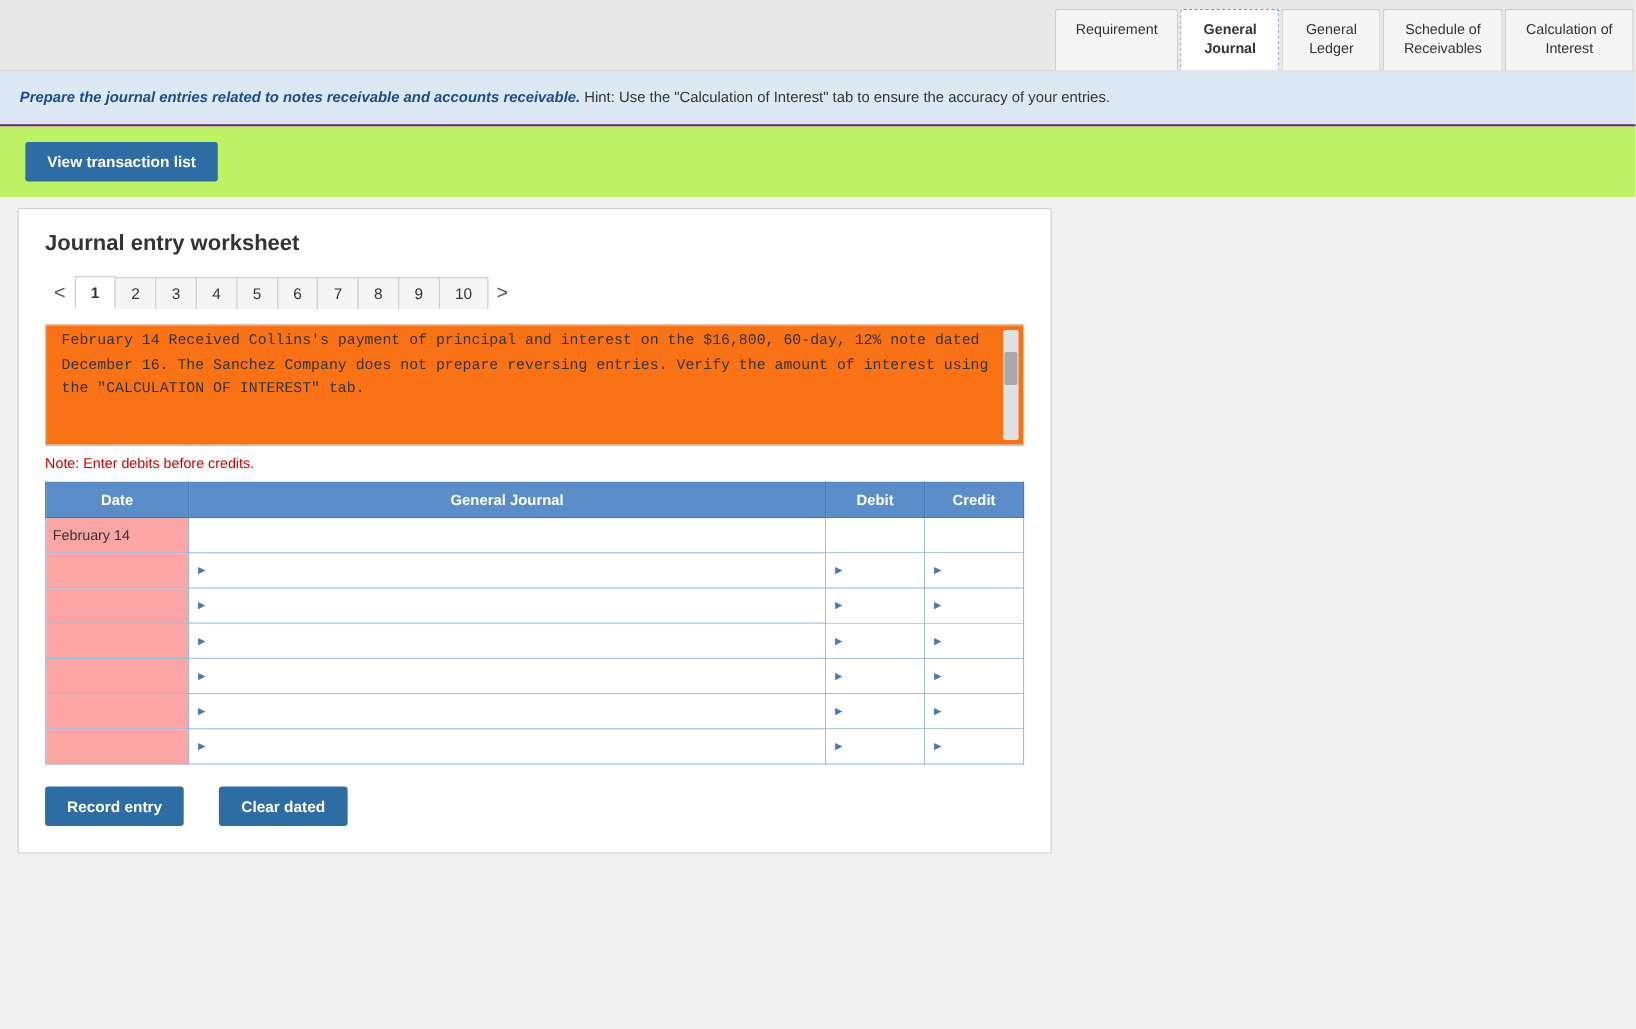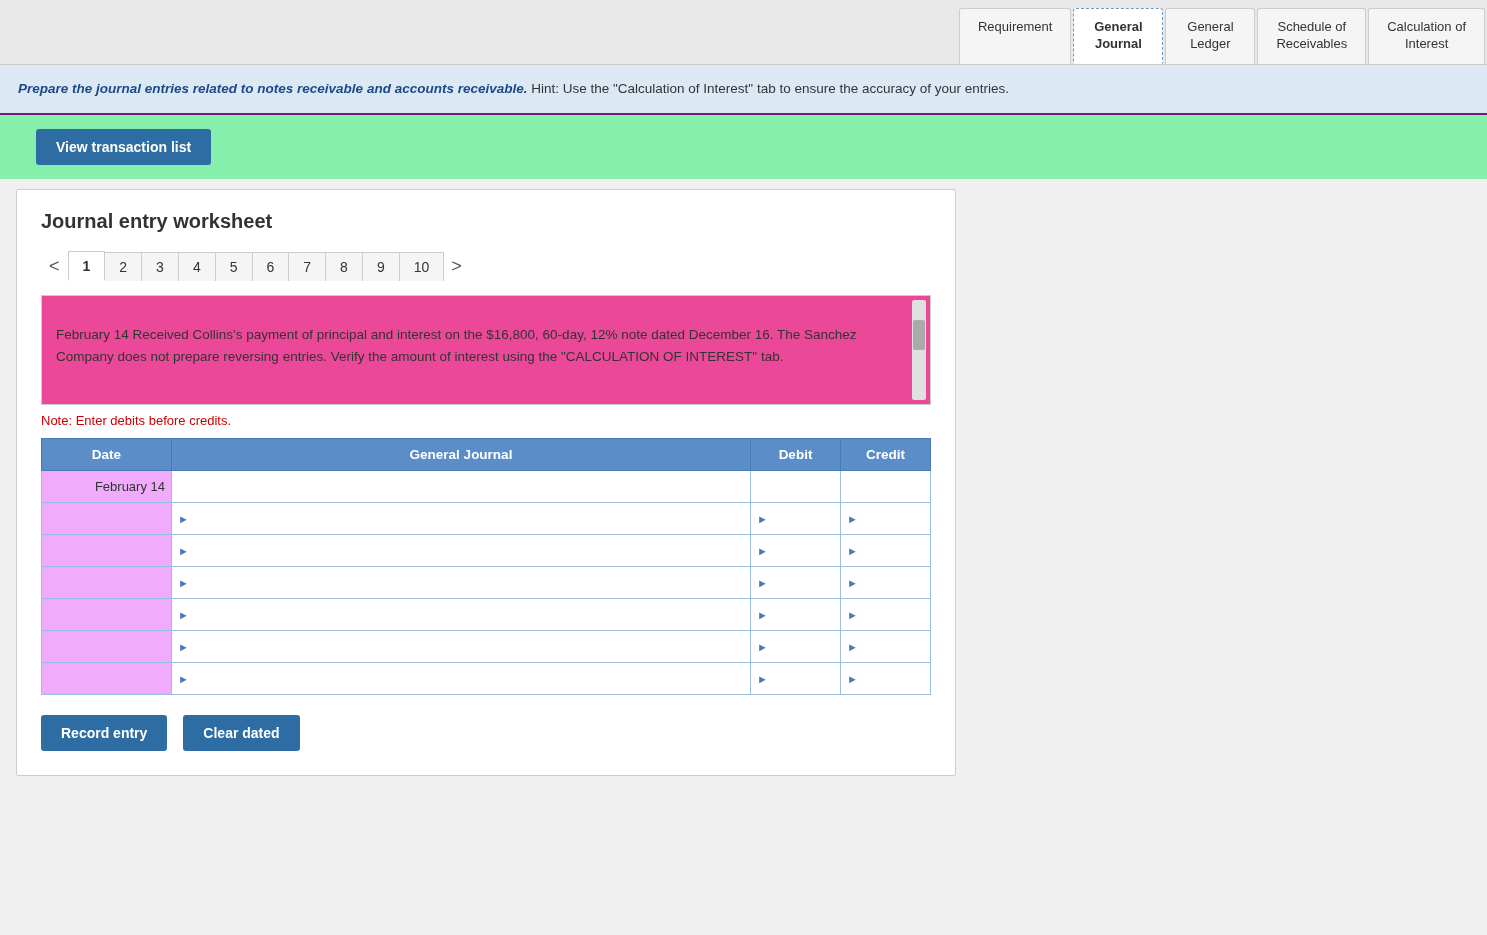--- a/index.html
+++ b/index.html
@@ -44,22 +44,22 @@
       border-bottom: 2px solid #701a75;
     }
     .instruction-banner .bold-italic {
       font-weight: bold;
       font-style: italic;
       color: #1a4a8a;
     }
 
     
     .action-bar {
-      padding: 14px 36px;
-      background: #86efac;
+      padding: 14px 23px;
+      background: #bef264;
     }
     .btn-blue {
       background: #2e6da4;
       color: #fff;
       border: none;
       padding: 10px 20px;
       font-size: 14px;
       font-weight: bold;
       cursor: pointer;
       border-radius: 3px;
@@ -109,27 +109,27 @@
       background: #fff;
       border: 1px solid #ccc;
       border-bottom: 1px solid #fff;
       font-weight: bold;
       z-index: 1;
     }
 
     
     .transaction-box {
       border: 1px solid #ccc;
-      padding: 28px 14px;
+      padding: 4px 14px;
       font-size: 13.5px;
       line-height: 1.6;
-      background: #ec4899;
+      background: #f97316;
       position: relative;
       margin-bottom: 8px;
-      font-family: Liberation Sans, sans-serif;
+      font-family: Liberation Mono, monospace;
       min-height: 110px;
       overflow-y: auto;
       max-height: 140px;
     }
     .scrollbar-hint {
       position: absolute;
       right: 4px;
       top: 4px;
       bottom: 4px;
       width: 14px;
@@ -181,23 +181,23 @@
     }
     .journal-table tbody tr td input {
       width: 100%;
       border: none;
       outline: none;
       font-size: 13px;
       padding: 2px 4px;
       background: transparent;
     }
     .journal-table tbody tr td.date-cell {
-      text-align: right;
+      text-align: left;
       font-size: 13px;
-      background: #f0abfc;
+      background: #fca5a5;
     }
     .journal-table tbody tr td.entry-cell {
       background: #fff;
     }
     .journal-table tbody tr td.number-cell {
       background: #fff;
       position: relative;
     }
     .entry-arrow {
       color: #4a7ab5;
@@ -209,21 +209,21 @@
       align-items: center;
     }
     .number-cell-inner {
       display: flex;
       align-items: center;
     }
 
     
     .bottom-bar {
       display: flex;
-      gap: 16px;
+      gap: 32px;
       align-items: flex-end;
       margin-top: 4px;
     }
     .btn-right {
       margin-left: auto;
     }
   </style>
 </head>
 <body>
 

